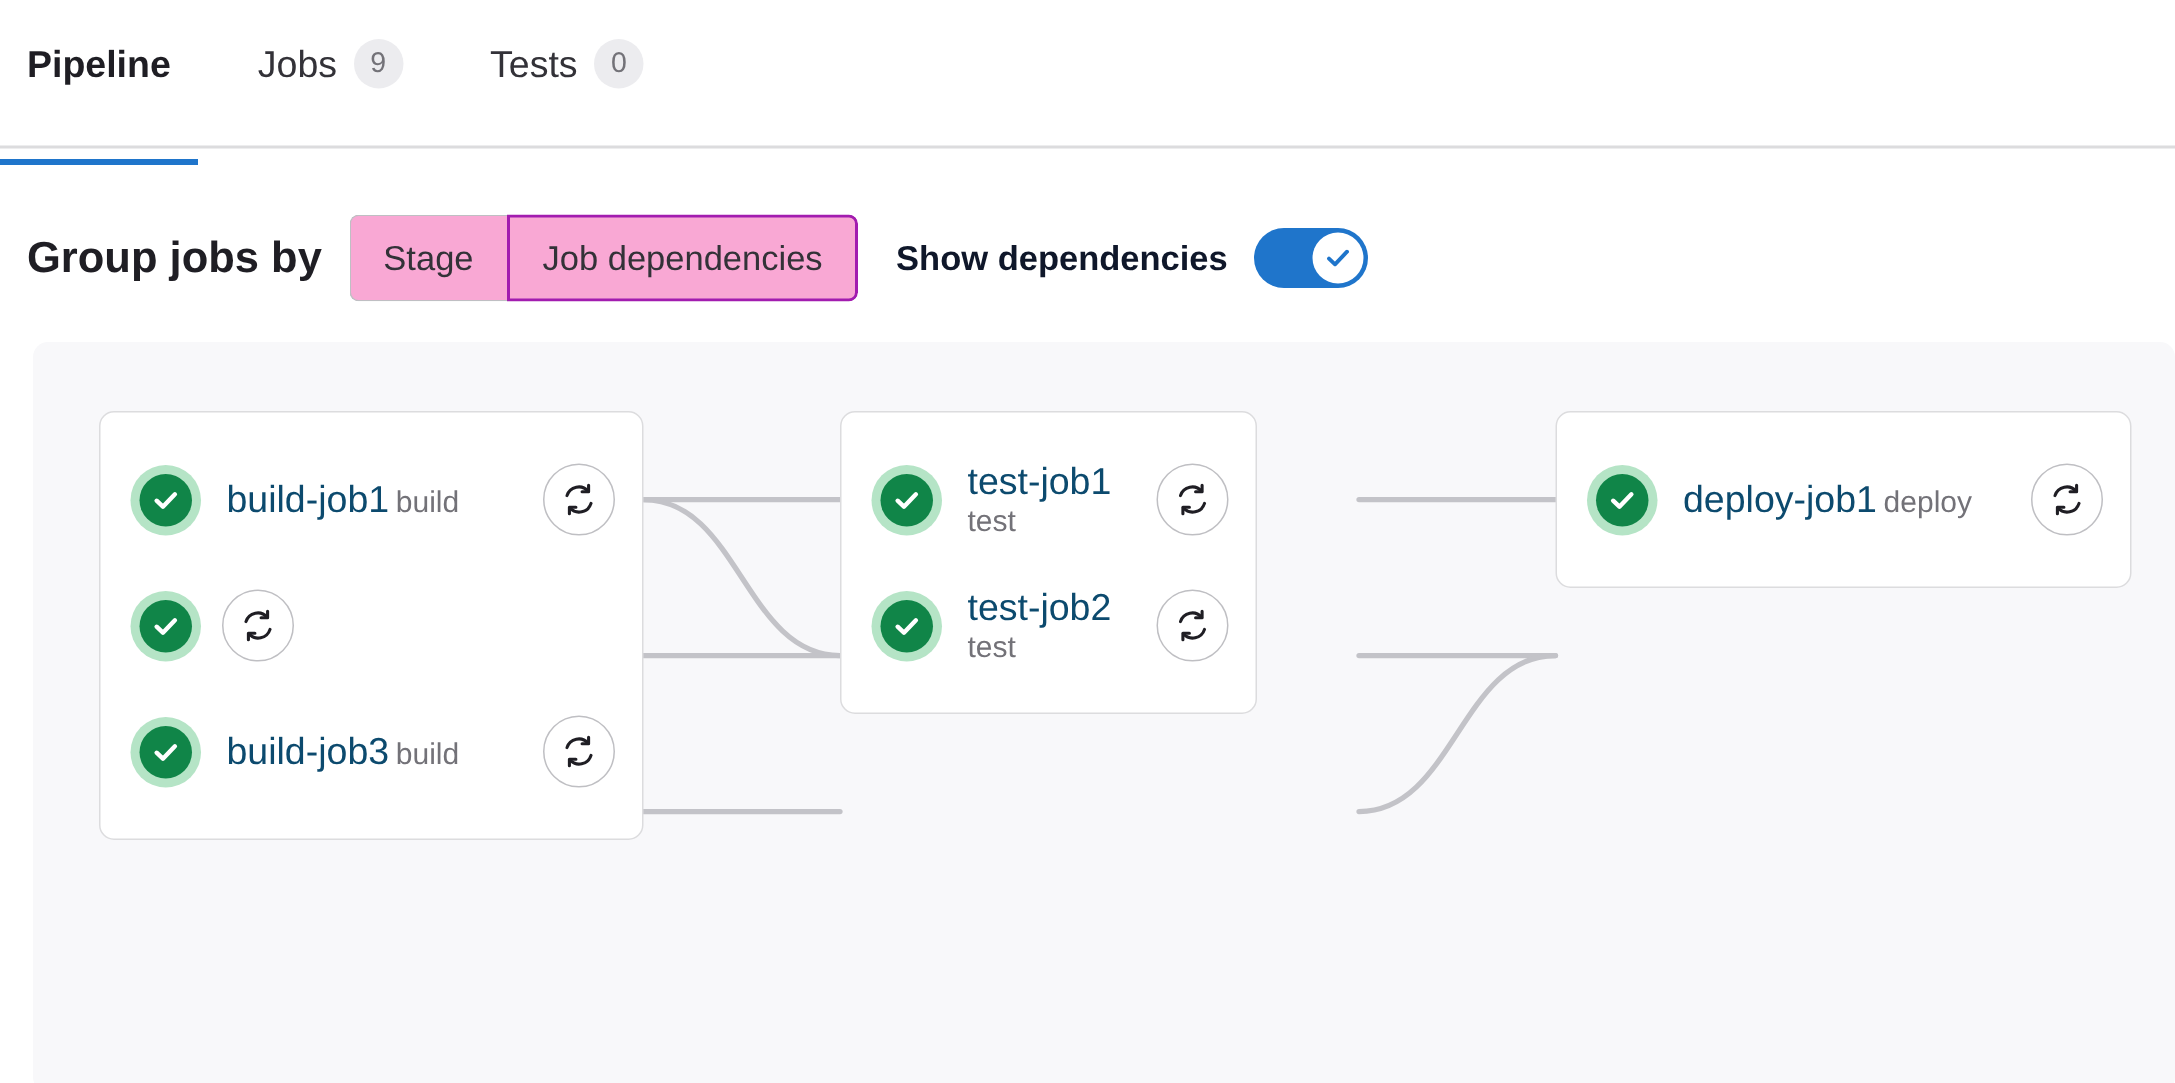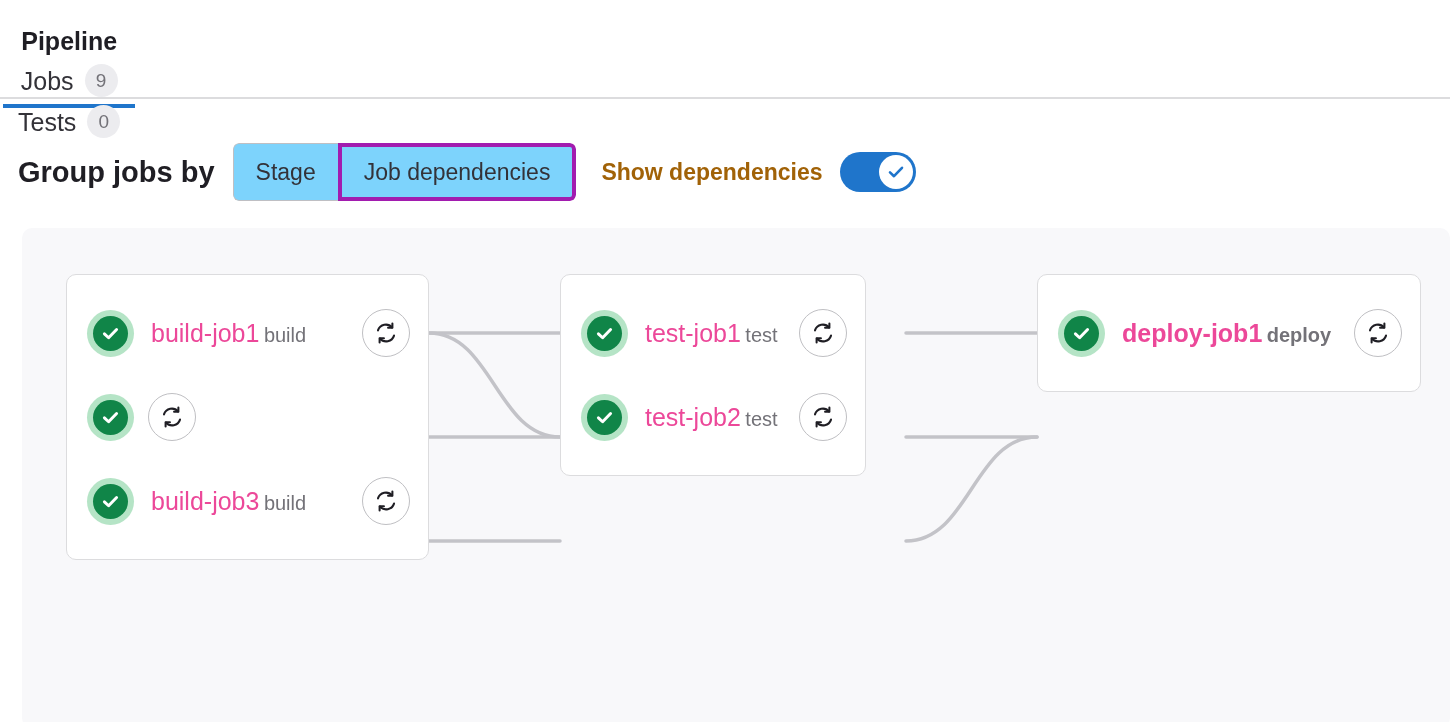--- a/index.html
+++ b/index.html
@@ -10,21 +10,21 @@
     font-family: "Liberation Sans", sans-serif;
     -webkit-font-smoothing: antialiased;
     overflow: hidden;
   }
 
   
   .tabbar {
     position: absolute; left: 0; top: 0; width: 1450px; height: 99px;
     border-bottom: 2px solid #dcdcde;
   }
-  .tabs { position: absolute; left: 18px; top: 22px; display: flex; align-items: center; gap: 0; flex-direction: column; }
+  .tabs { position: absolute; left: 18px; top: 22px; display: flex; align-items: center; gap: 0; }
   .tab {
     display: flex; align-items: center; gap: 11px;
     padding: 4px 24px 4px 0;
     margin-right: 34px;
     cursor: pointer;
     font-size: 25px;
     color: #333238;
     position: relative;
   }
   .tab .tab-label { line-height: 30px; white-space: nowrap; }
@@ -47,30 +47,30 @@
   }
   .group-label {
     margin-left: 18px; font-size: 29px; font-weight: bold; color: #1f1e24;
     line-height: 28px; white-space: nowrap;
   }
   .segmented {
     margin-left: 18px; display: flex; height: 58px; border-radius: 6px; overflow: hidden;
   }
   .seg {
     display: flex; align-items: center; justify-content: center;
-    background: #7dd3fc; color: #333238; font-size: 23px;
+    background: #f9a8d4; color: #333238; font-size: 23px;
     padding: 0 22px; cursor: pointer; white-space: nowrap;
     border: 1px solid #bfbfc3;
   }
   .seg:first-child { border-top-left-radius: 6px; border-bottom-left-radius: 6px; border-right: none; }
   .seg:last-child  { border-top-right-radius: 6px; border-bottom-right-radius: 6px; }
-  .seg.selected { border: 4px solid #a21caf; z-index: 2; }
+  .seg.selected { border: 2px solid #a21caf; z-index: 2; }
 
   .toggle-wrap { display: flex; align-items: center; margin-left: 25px; }
-  .toggle-label { font-size: 23px; font-weight: bold; color: #a16207; white-space: nowrap; }
+  .toggle-label { font-size: 23px; font-weight: bold; color: #0f172a; white-space: nowrap; }
   .toggle {
     position: relative; margin-left: 17px;
     width: 76px; height: 40px; border-radius: 20px; background: #1f75cb; cursor: pointer;
   }
   .toggle .knob {
     position: absolute; top: 3px; left: 39px;
     width: 34px; height: 34px; border-radius: 50%; background: #ffffff;
     display: flex; align-items: center; justify-content: center;
   }
   .toggle .knob svg { display: block; }
@@ -98,21 +98,21 @@
     background: #b5e4c6;
     display: flex; align-items: center; justify-content: center;
     flex: 0 0 auto;
   }
   .status-icon .inner {
     width: 35px; height: 35px; border-radius: 50%; background: #108548;
     display: flex; align-items: center; justify-content: center;
   }
   .job-text { margin-left: 17px; flex: 1 1 auto; min-width: 0; }
   .job-name {
-    font-size: 25px; color: #ec4899; line-height: 29px;
+    font-size: 25px; color: #0c4a6e; line-height: 29px;
     white-space: nowrap; overflow: hidden; text-overflow: ellipsis;
   }
   .job-stage { font-size: 20px; color: #737278; line-height: 24px; margin-top: 4px; }
   .retry-btn {
     width: 48px; height: 48px; border-radius: 50%;
     border: 1px solid #bfbfc3; background: #ffffff;
     display: flex; align-items: center; justify-content: center;
     flex: 0 0 auto; cursor: pointer; margin-left: 14px;
   }
   .retry-btn svg { display: block; }
@@ -252,21 +252,21 @@
               <path d="M6.1 20.8 L6.1 16.8 L10.1 16.8"></path>
             </g>
           </svg>
         </span>
       </div>
 
 
     </div>
   </div>
 
-  <div class="col" style="left:538px; top:46px; width:306px;">
+  <div class="col" style="left:538px; top:46px; width:278px;">
     <div class="card">
 
       <div class="job-row">
         <span class="status-icon">
           <span class="inner">
             <svg width="21" height="21" viewBox="0 0 20 20">
               <path d="M4.2 10.3 L8.2 14.1 L15.8 6.2" fill="none" stroke="#ffffff" stroke-width="2.8" stroke-linecap="round" stroke-linejoin="round"></path>
             </svg>
           </span>
         </span>
@@ -307,21 +307,21 @@
               <path d="M6.1 20.8 L6.1 16.8 L10.1 16.8"></path>
             </g>
           </svg>
         </span>
       </div>
 
 
     </div>
   </div>
 
-  <div class="col" style="left:1015px; top:46px; width:384px;font-weight:bold;">
+  <div class="col" style="left:1015px; top:46px; width:384px;">
     <div class="card">
 
       <div class="job-row">
         <span class="status-icon">
           <span class="inner">
             <svg width="21" height="21" viewBox="0 0 20 20">
               <path d="M4.2 10.3 L8.2 14.1 L15.8 6.2" fill="none" stroke="#ffffff" stroke-width="2.8" stroke-linecap="round" stroke-linejoin="round"></path>
             </svg>
           </span>
         </span>

